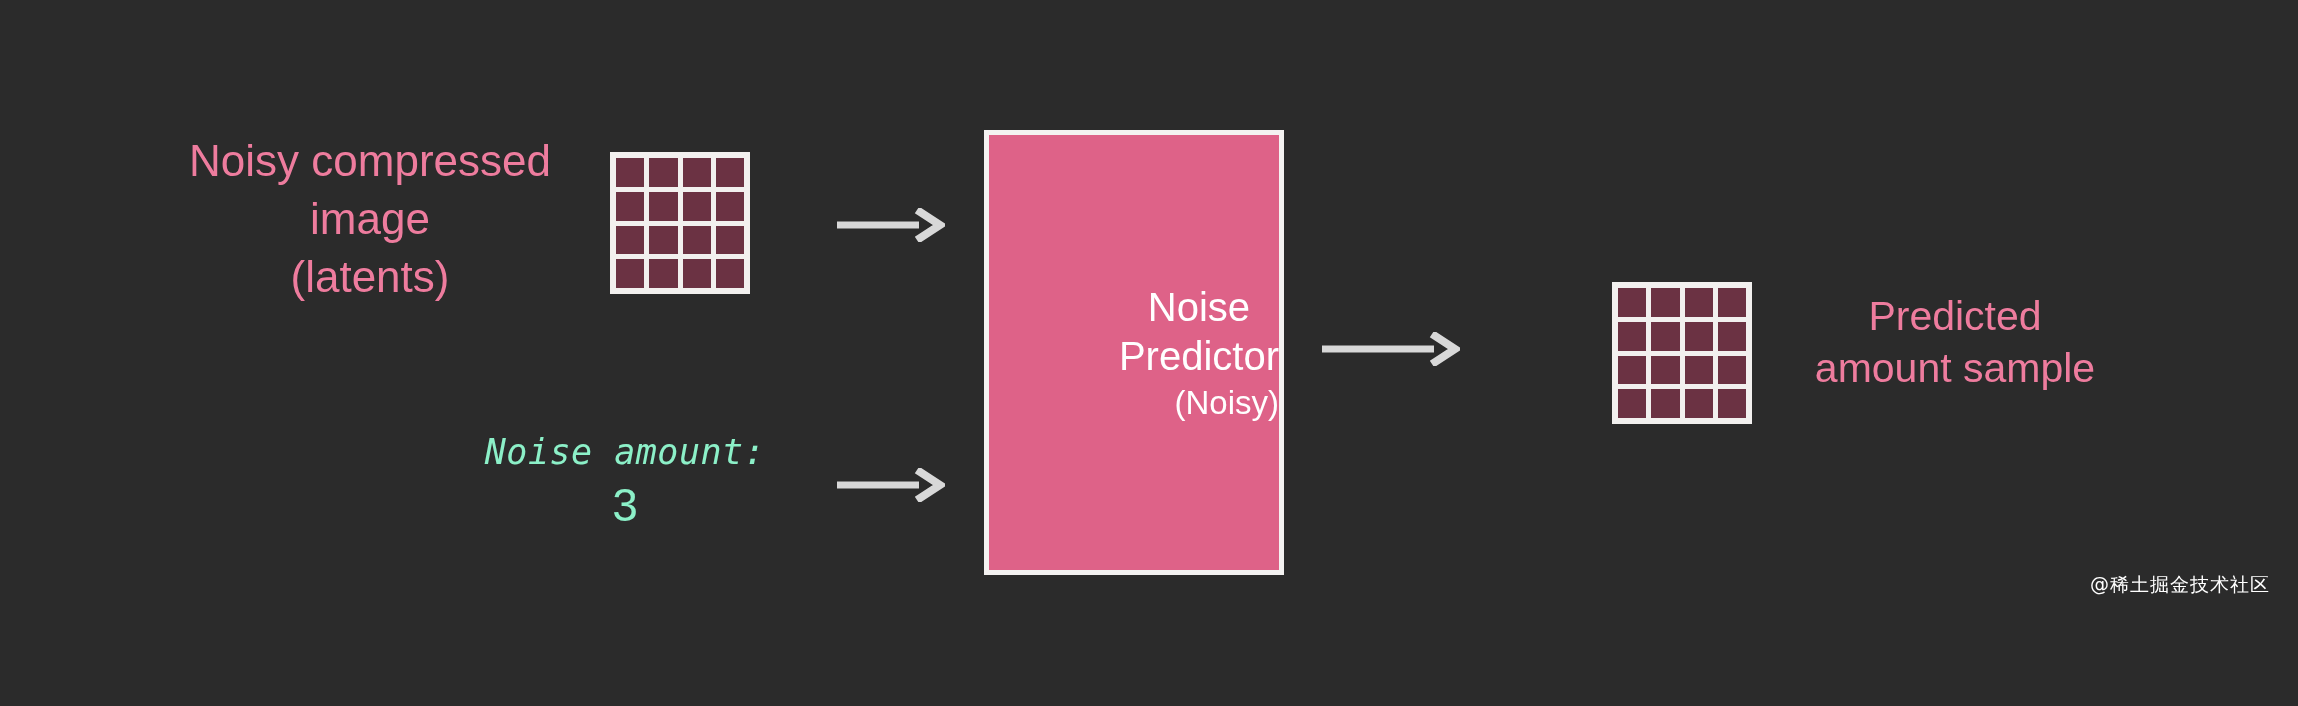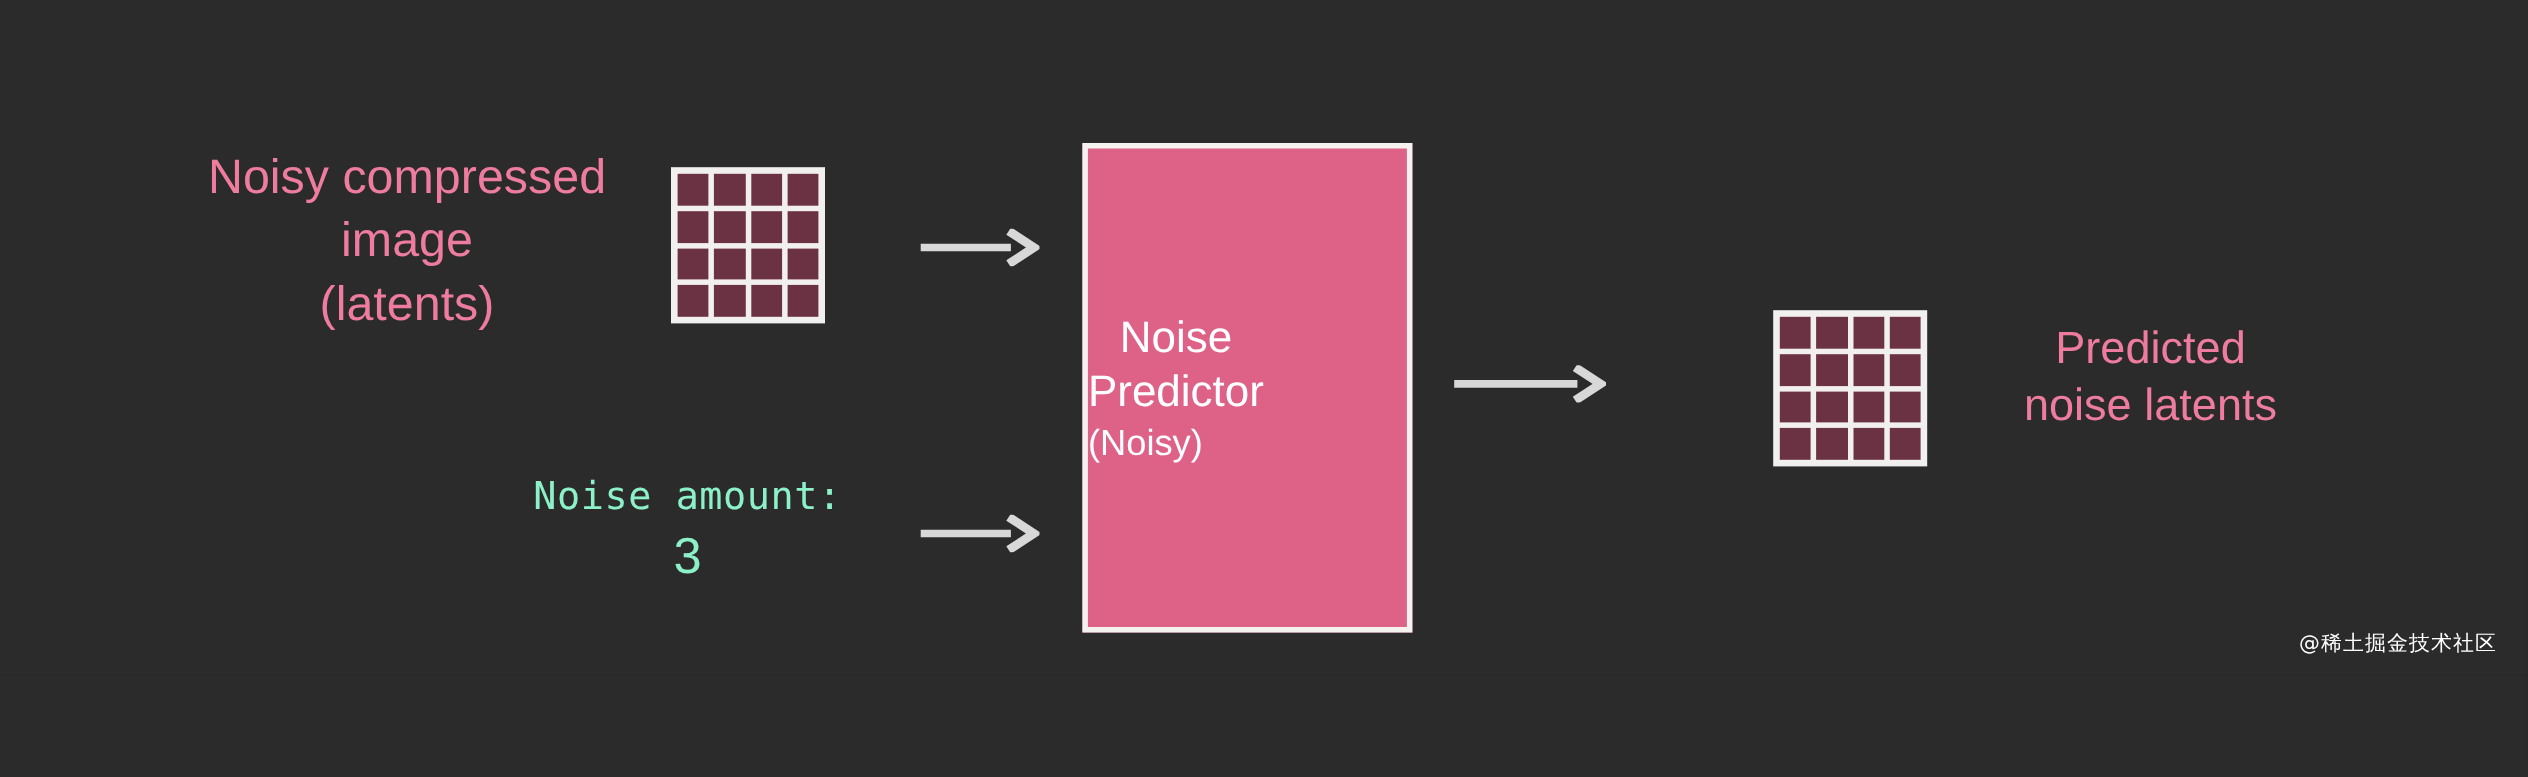--- a/index.html
+++ b/index.html
@@ -49,20 +49,21 @@
     top: 432px;
     width: 370px;
     text-align: center;
   }
   #noise-amount-label {
     color: #8cf0c8;
     font-family: "DejaVu Sans Mono", "Liberation Mono", monospace;
     font-size: 35px;
     letter-spacing: 0.5px;
     display: block;
+    font-style: italic;
   }
   #noise-amount-value {
     color: #8cf0c8;
     font-family: "Liberation Sans", sans-serif;
     font-size: 46px;
     display: block;
     margin-top: 6px;
   }
 
   
@@ -97,21 +98,21 @@
     position: absolute;
     left: 984px;
     top: 130px;
     width: 300px;
     height: 445px;
     background: #de6288;
     border: 5px solid #f4f2f1;
     box-sizing: border-box;
     display: flex;
     flex-direction: column;
-    align-items: flex-start;
+    align-items: flex-end;
     justify-content: center;
     color: #ffffff;
   }
   #unet-title {
     font-family: "Liberation Sans", sans-serif;
     font-size: 40px;
     line-height: 1.22;
     text-align: center;
     white-space: pre-line;
   }
@@ -208,17 +209,17 @@
     <div class="latent-cell"></div>
     <div class="latent-cell"></div>
     <div class="latent-cell"></div>
     <div class="latent-cell"></div>
     <div class="latent-cell"></div>
     <div class="latent-cell"></div>
     <div class="latent-cell"></div>
   </div>
 
   <div class="label-pink" id="predicted-label">Predicted
-noise latents</div>
+amount sample</div>
 
   <div id="watermark">@稀土掘金技术社区</div>
 
 </div>
 
 </body></html>

